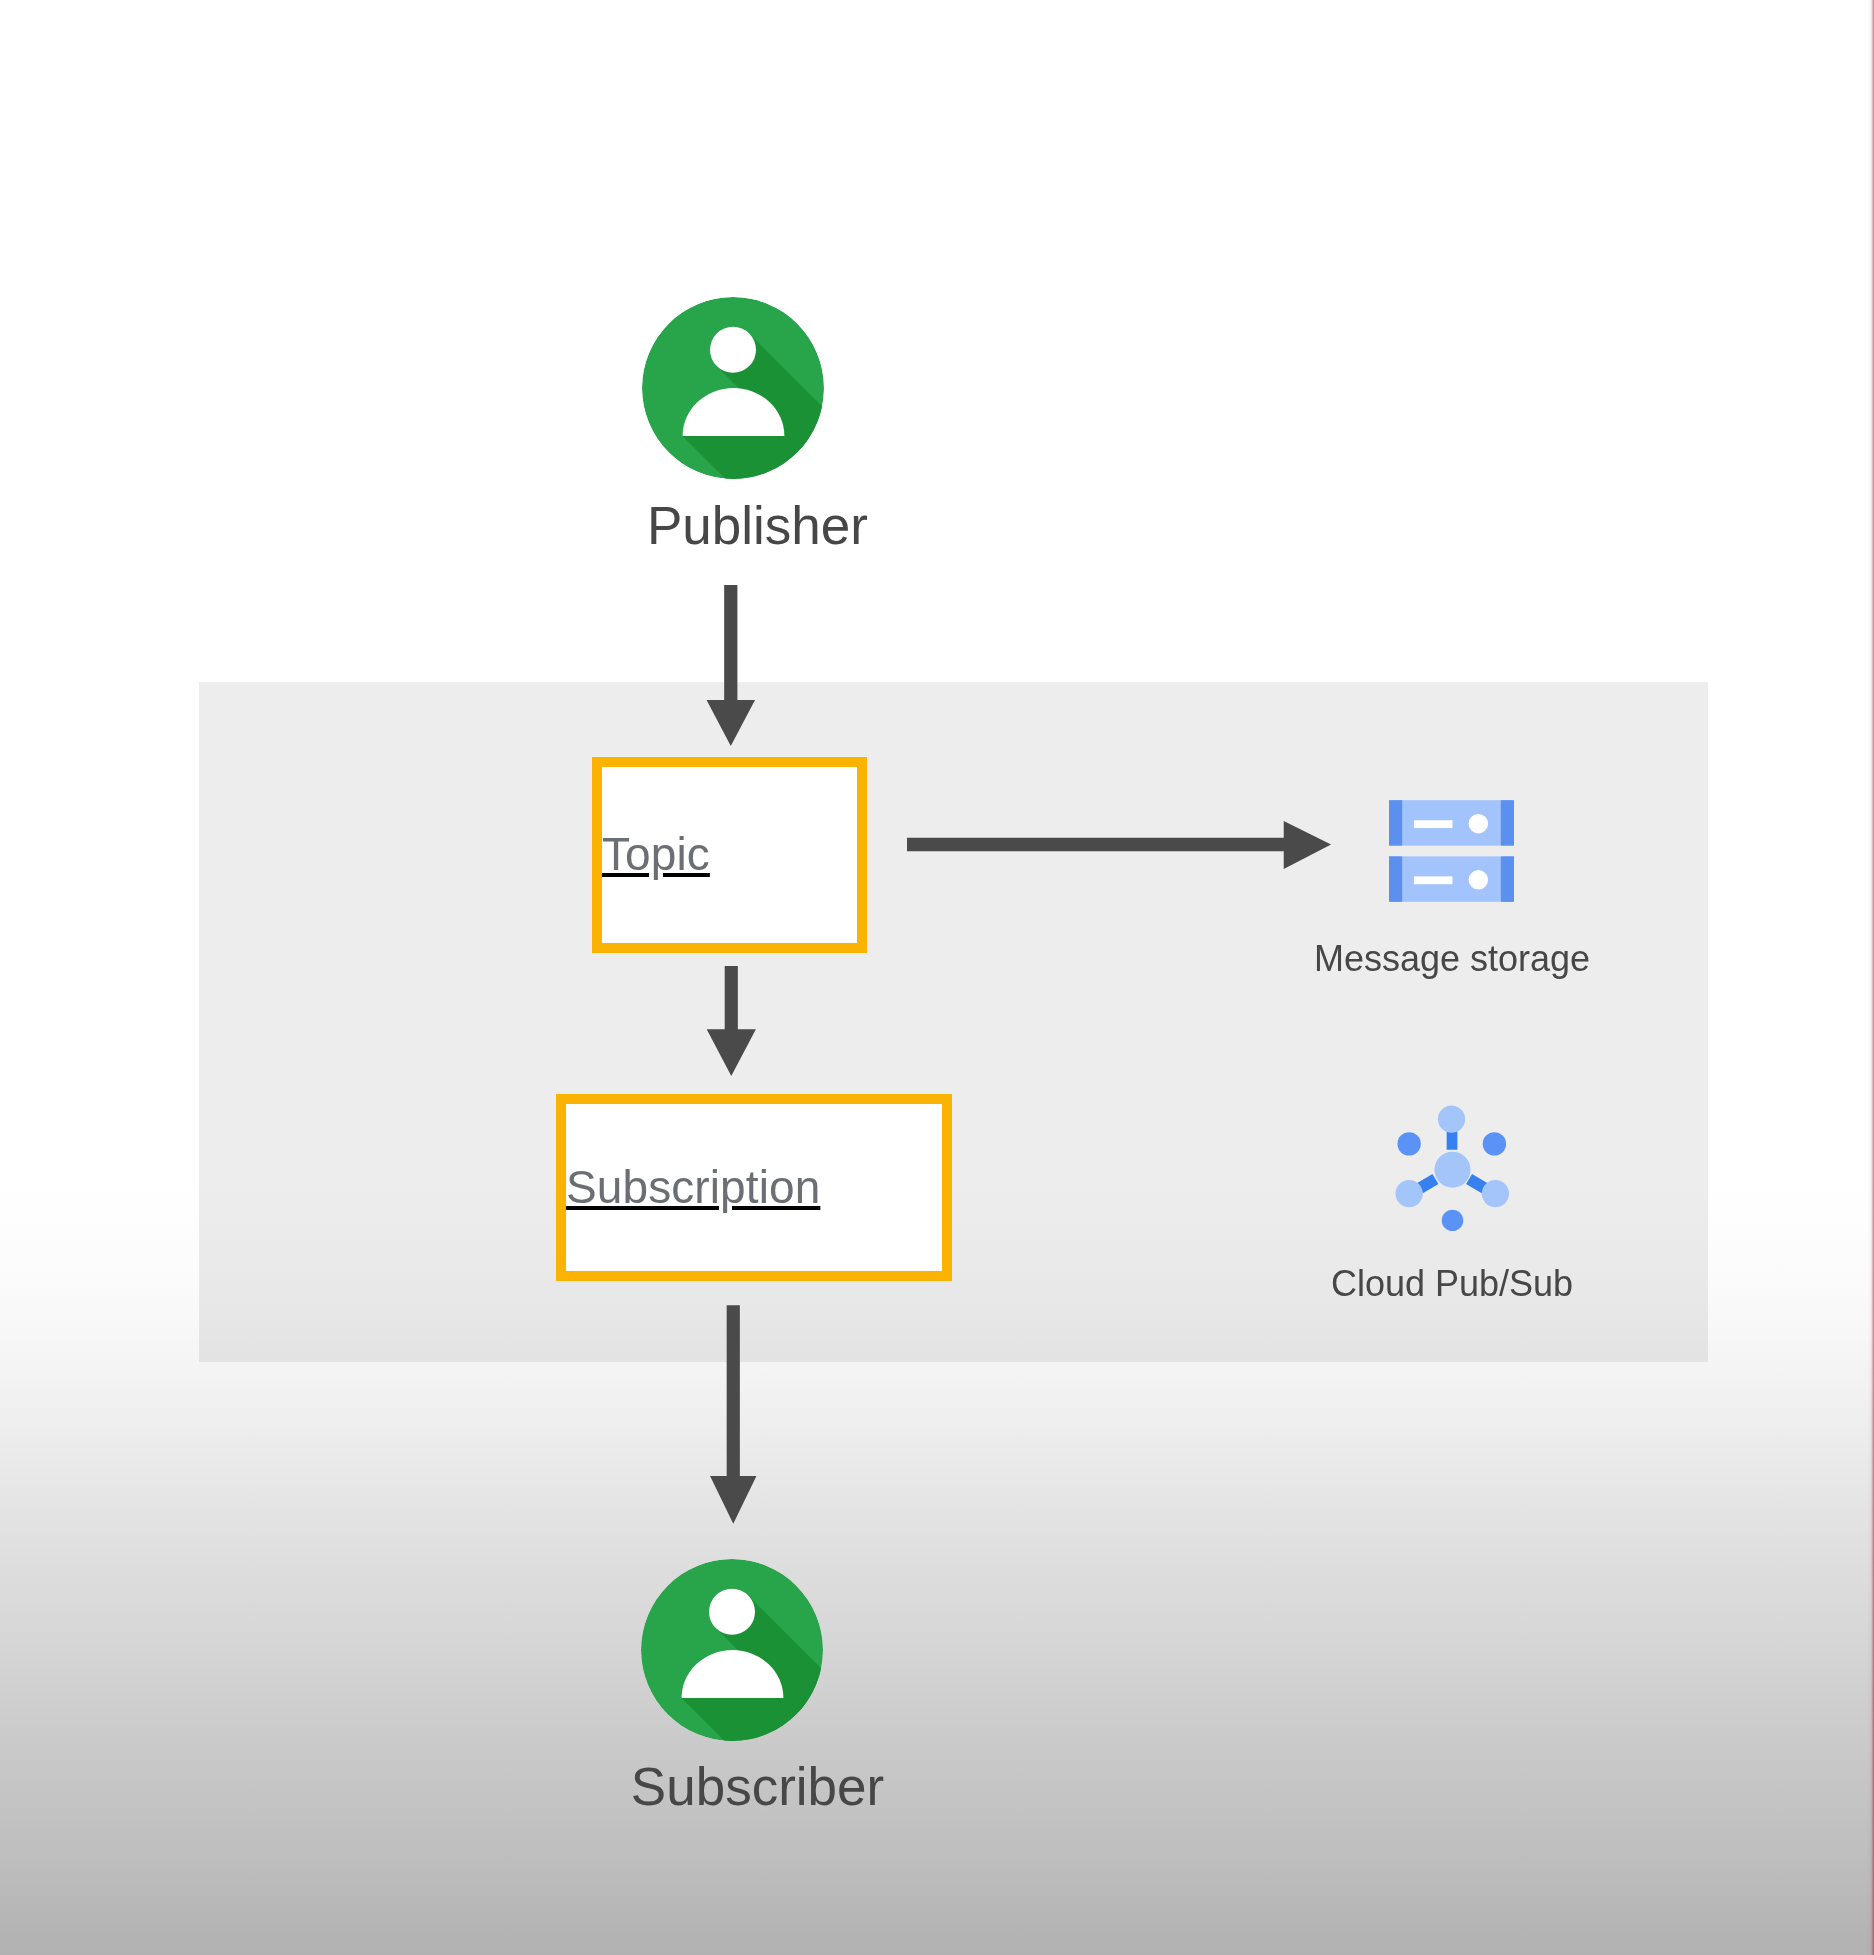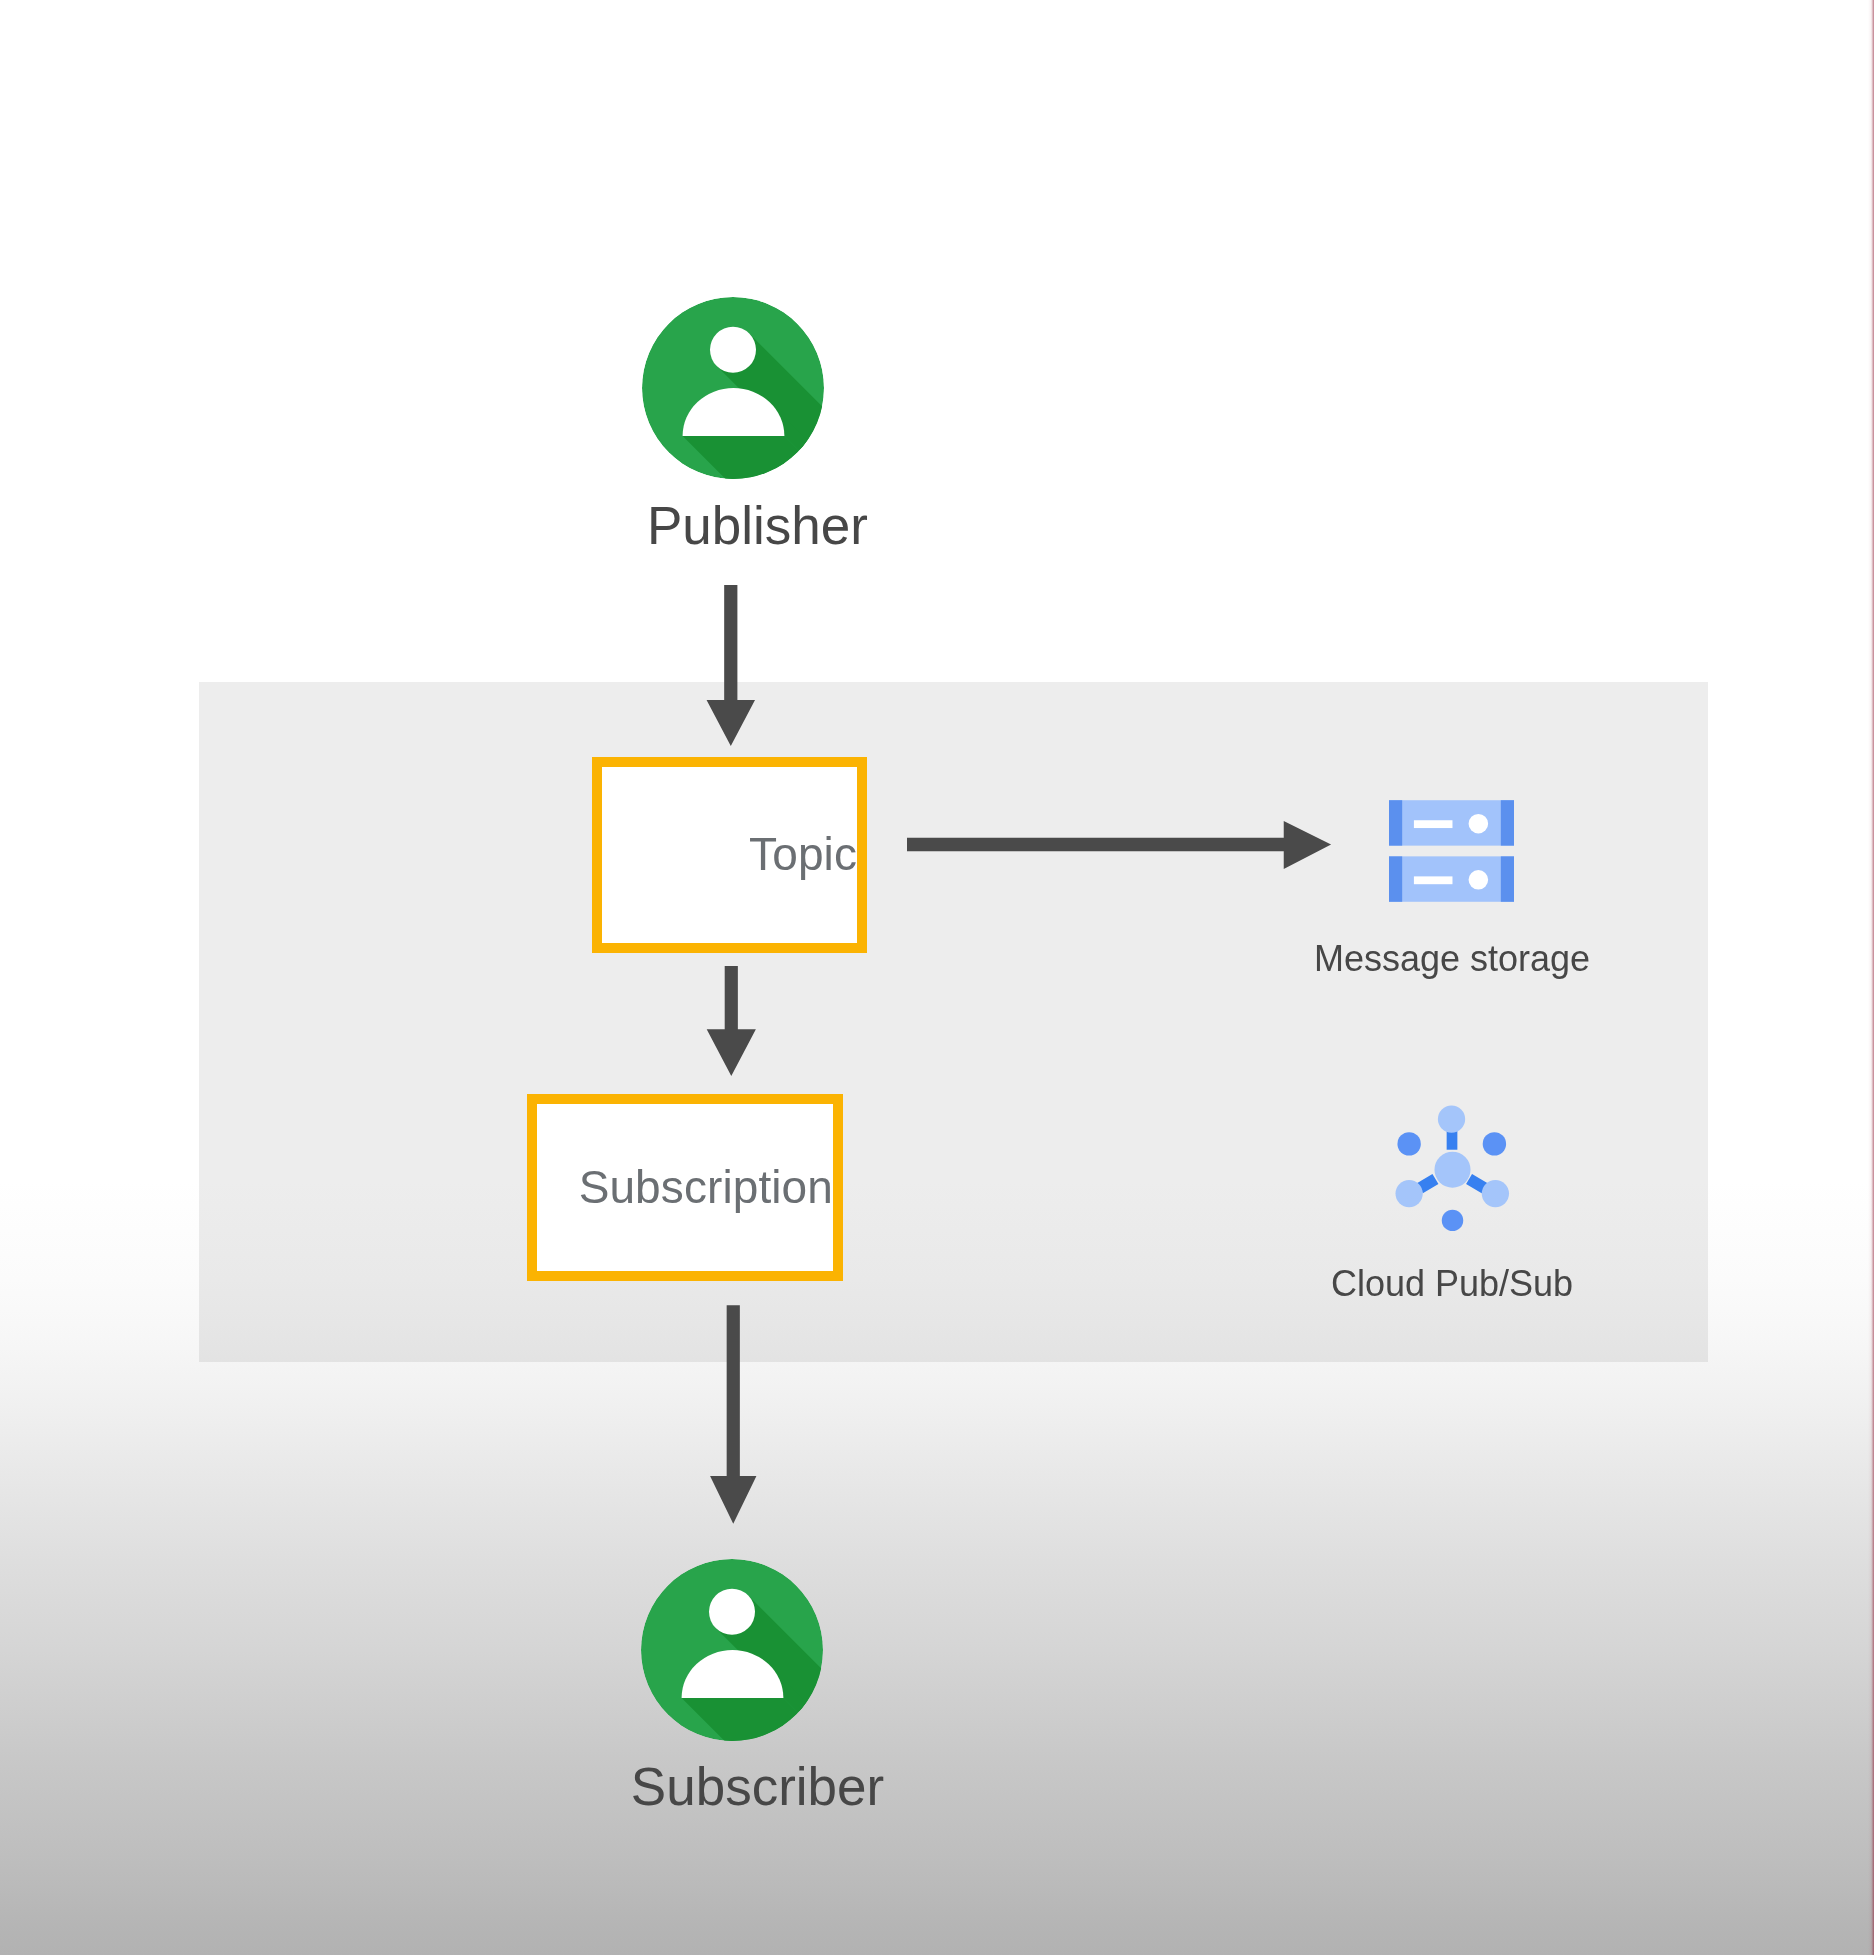--- a/index.html
+++ b/index.html
@@ -7,23 +7,23 @@
        font-family:"Liberation Sans",sans-serif;
        background:#ffffff;}
   #stage{position:relative;width:1875px;height:1955px;overflow:hidden;
          background:linear-gradient(to bottom,
             #ffffff 0px,#ffffff 1181px,#fbfbfb 1279px,#f7f7f7 1338px,
             #f0f0f0 1406px,#e8e8e8 1474px,#dedede 1562px,#d5d5d5 1650px,
             #c8c8c8 1758px,#bebebe 1855px,#b4b4b4 1933px,#b2b2b2 1955px);}
   .abs{position:absolute;}
   #panel{left:199px;top:682px;width:1509px;height:680px;background:rgba(0,0,0,0.0706);}
   .node-box{background:#ffffff;border:10.7px solid #fbb302;box-sizing:border-box;
-            display:flex;align-items:center;justify-content:flex-end;}
+            display:flex;align-items:center;justify-content:flex-start;text-decoration:underline;}
   #topic-box{left:592px;top:757px;width:275px;height:196px;}
-  #subscription-box{left:527px;top:1094px;width:316px;height:187px;}
+  #subscription-box{left:556px;top:1094px;width:396px;height:187px;}
   .node-label{color:#6b6f73;font-size:46px;line-height:1;letter-spacing:0.1px;position:relative;top:-1px;}
   .big-label{color:#474747;font-size:53px;line-height:1;text-align:center;white-space:nowrap;padding-left:24px;}
   .small-label{color:#474747;font-size:36px;line-height:1;text-align:center;white-space:nowrap;}
   svg{display:block;overflow:visible;}
 </style>
 </head>
 <body>
 
 <div id="stage">
 

